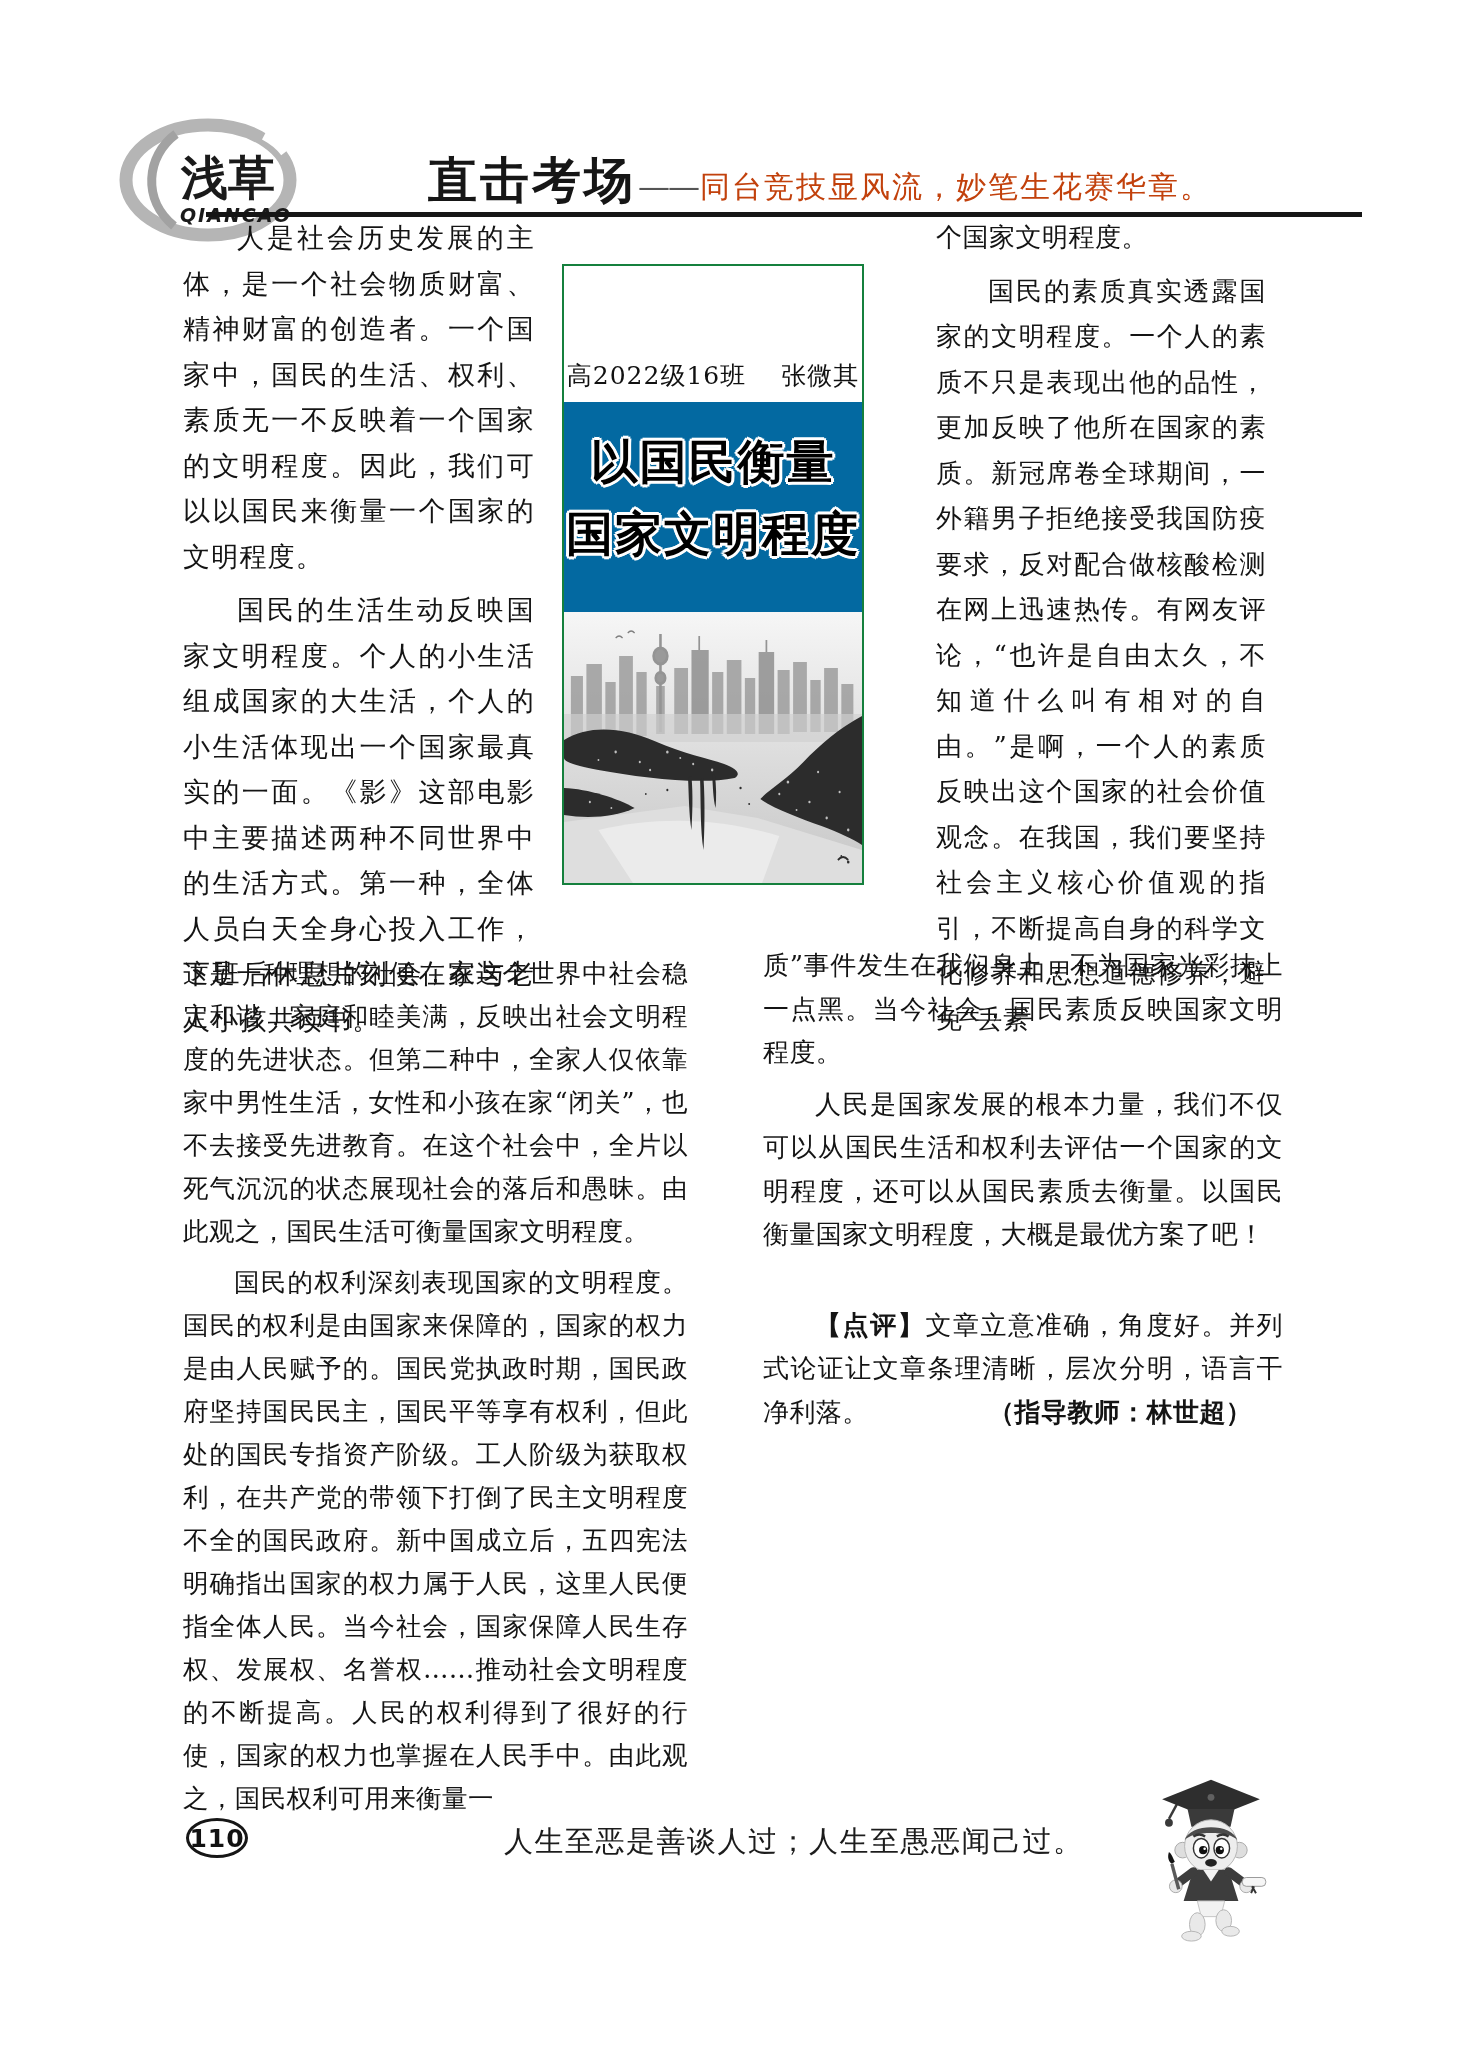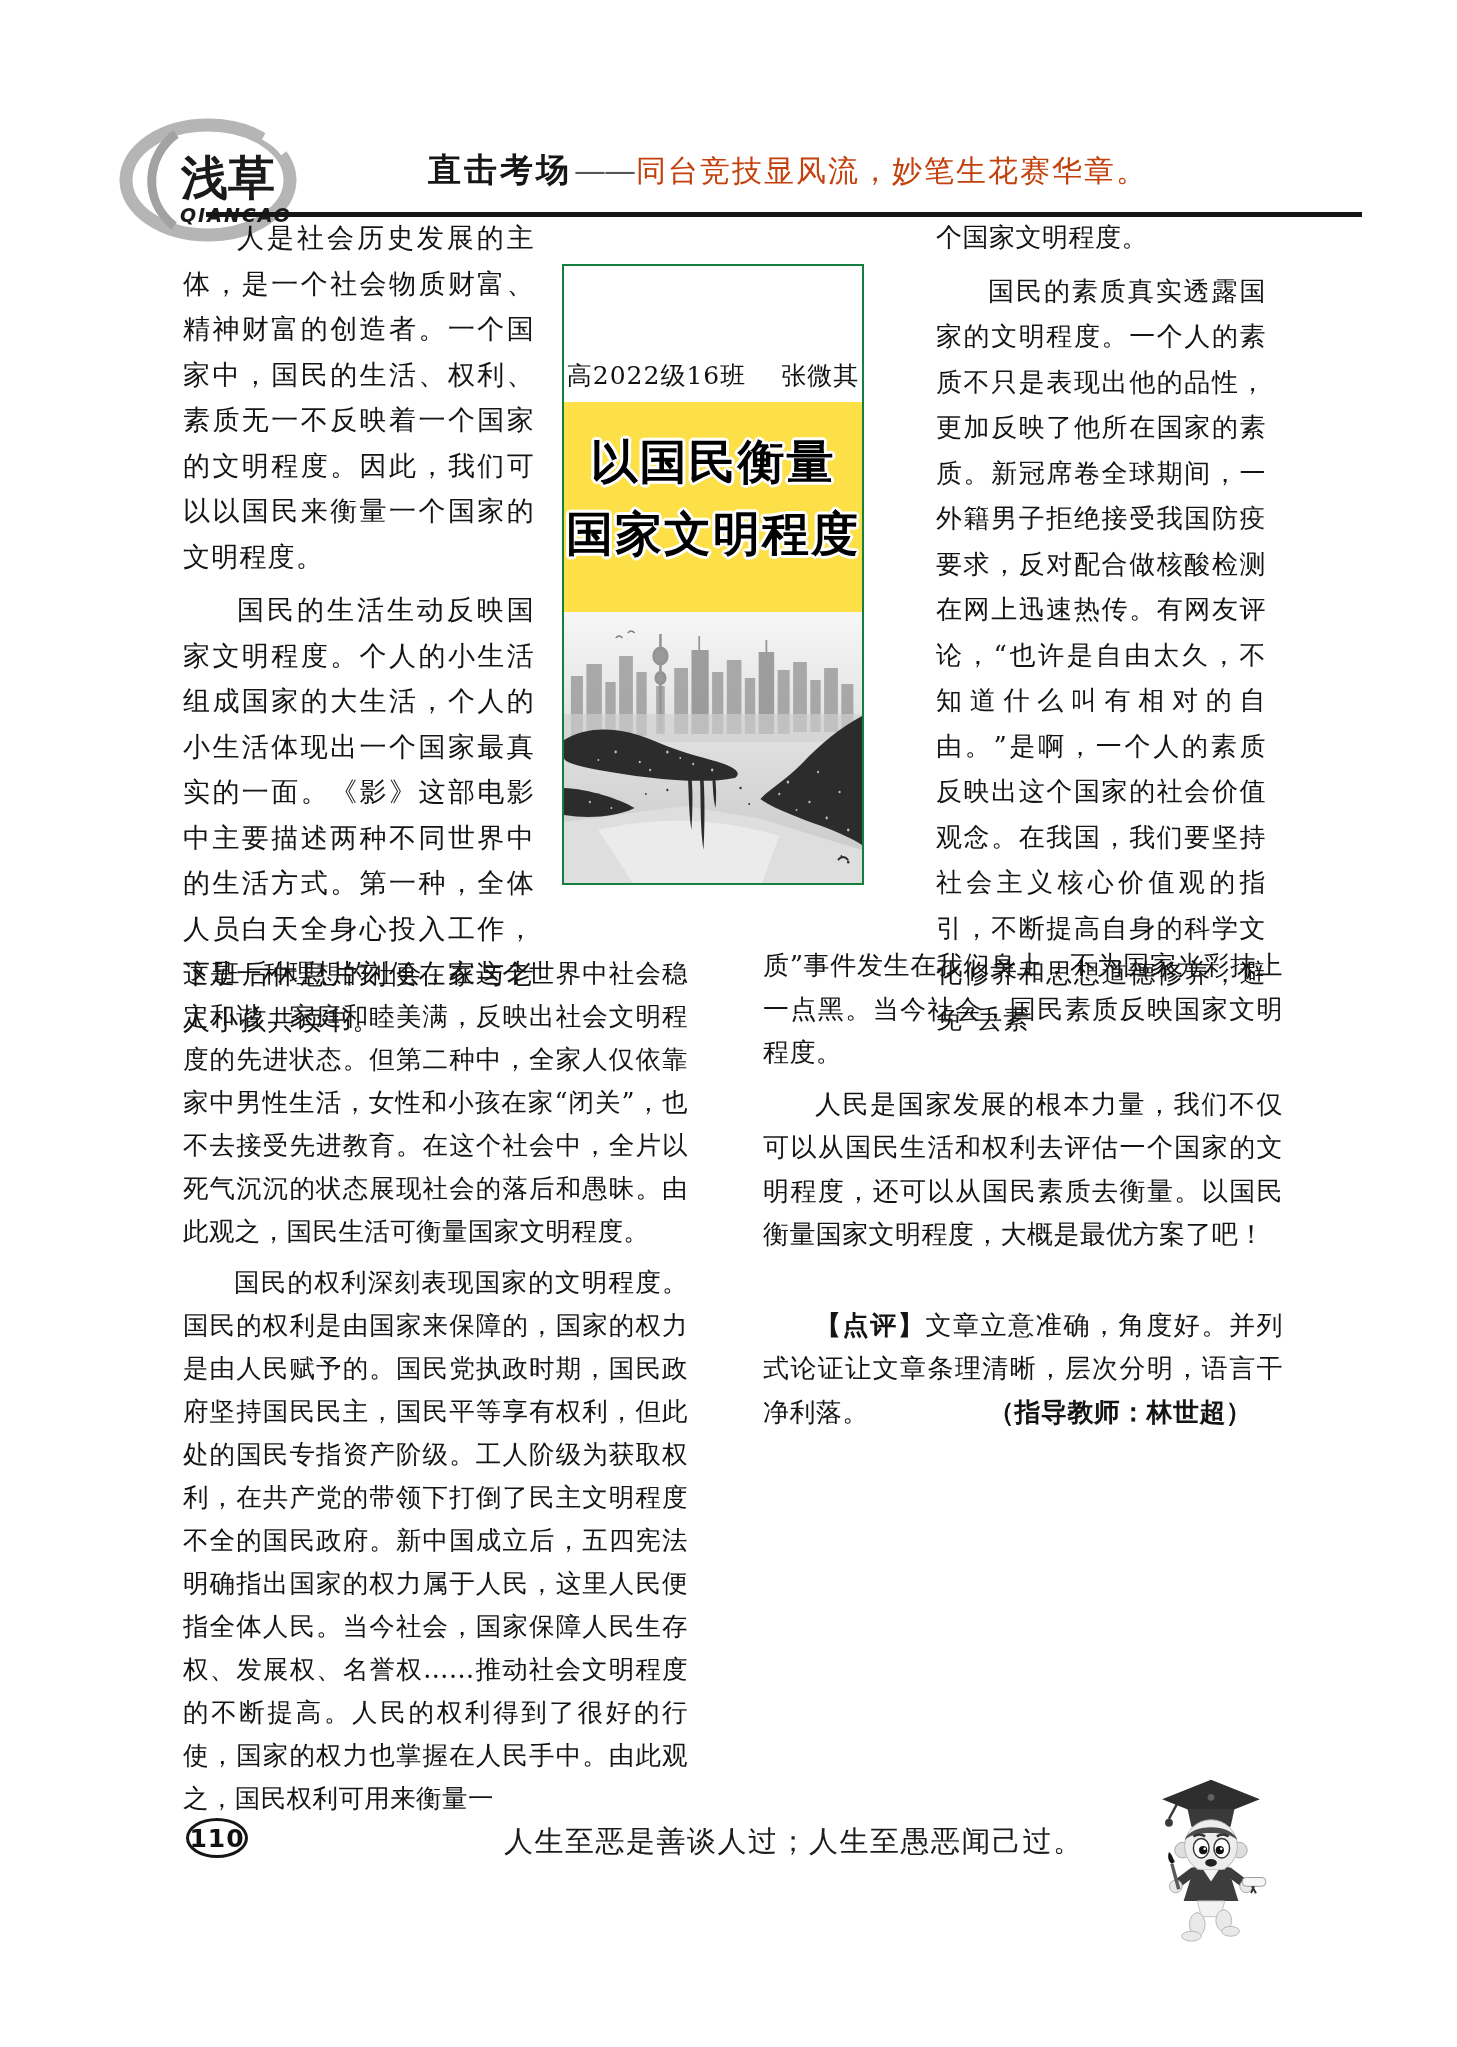--- a/index.html
+++ b/index.html
@@ -9,21 +9,21 @@
     font-family:"DejaVu Serif","Liberation Serif",serif;color:#141414;
   }
   
   .logo-svg{position:absolute;left:116px;top:116px;width:240px;height:128px;}
   .header-line{
     position:absolute;left:428px;top:148px;width:940px;height:64px;
     display:flex;align-items:baseline;white-space:nowrap;
   }
   .section-title{
     font-family:"DejaVu Sans","Liberation Sans",sans-serif;
-    font-weight:800;font-size:33px;letter-spacing:3px;color:#161616;
+    font-weight:800;font-size:49px;letter-spacing:3px;color:#161616;
   }
   .section-dash{font-size:32px;color:#555;margin:0 2px;letter-spacing:-2px;}
   .section-slogan{font-size:30px;color:#c2410c;letter-spacing:2px;}
   .header-rule{position:absolute;left:206px;top:212px;width:1156px;height:5px;background:#161616;}
 
   
   .textblock{position:absolute;}
   .textblock p{margin:8px;text-align:justify;text-indent:2em;}
   .textblock p.cont{text-indent:0;}
   #col1{left:175px;top:207px;width:368px;font-size:27px;line-height:45.5px;letter-spacing:1.2px;}
@@ -37,21 +37,21 @@
   
   #titlebox{
     position:absolute;left:562px;top:264px;width:302px;height:621px;
     border:2px solid #15803d;box-sizing:border-box;background:#fff;
   }
   .byline{
     height:136px;display:flex;align-items:flex-end;justify-content:center;
     padding-bottom:10px;box-sizing:border-box;font-size:25px;letter-spacing:1px;color:#111;
   }
   .titleband{
-    height:210px;background:#fde047;text-align:center;
+    height:210px;background:#0369a1;text-align:center;
     padding-top:24px;box-sizing:border-box;
   }
   .tline{
     font-family:"DejaVu Sans","Liberation Sans",sans-serif;
     font-weight:800;font-size:47px;line-height:72px;color:#000;letter-spacing:2px;
     text-shadow:-3px 0 #fff,3px 0 #fff,0 -3px #fff,0 3px #fff,
                 -2px -2px #fff,2px -2px #fff,-2px 2px #fff,2px 2px #fff;
   }
   .cityimg{width:100%;height:271px;display:block;}
 

